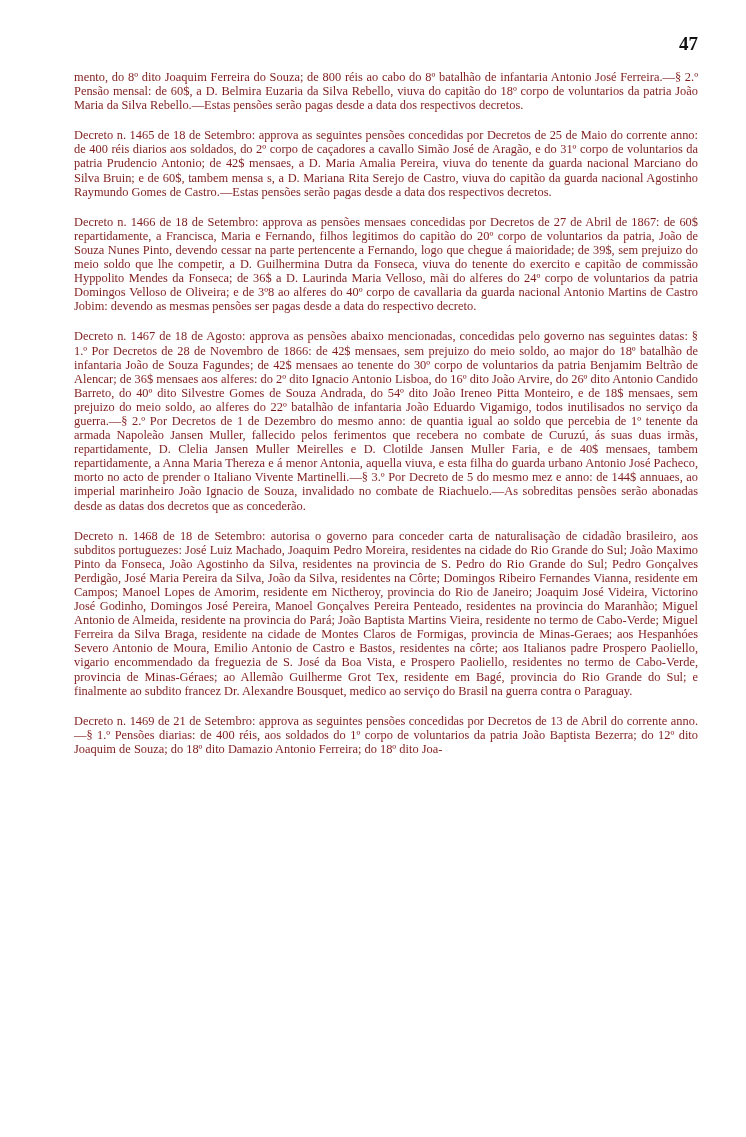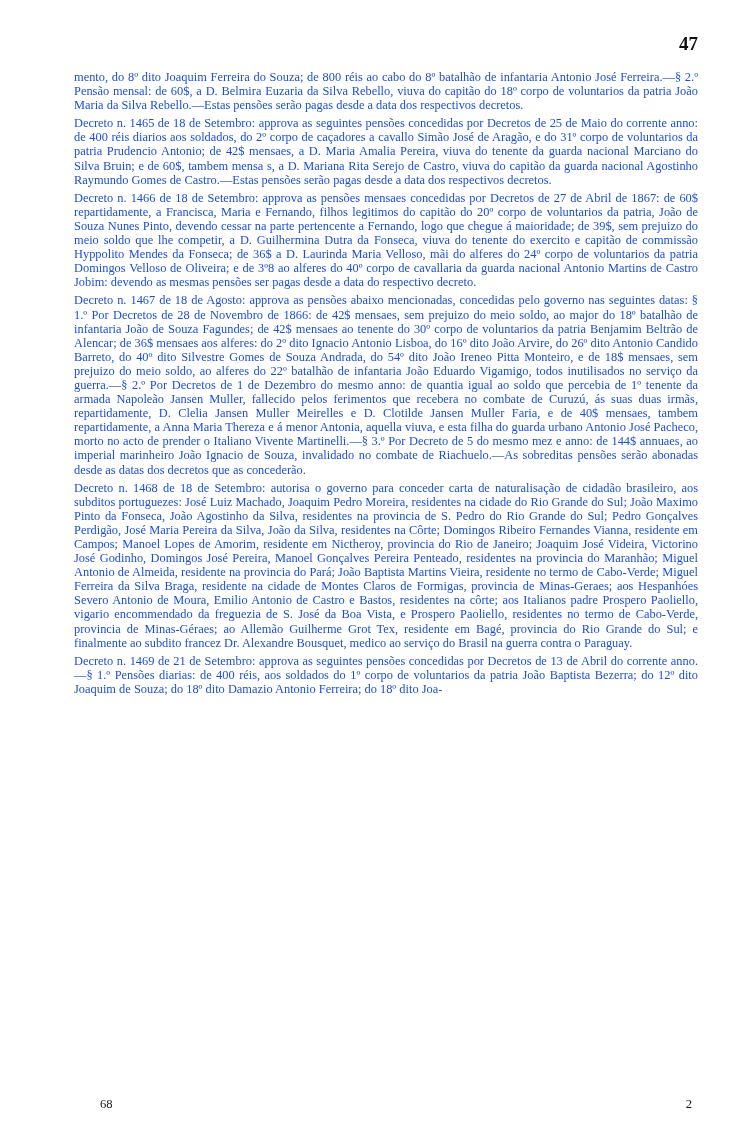--- a/index.html
+++ b/index.html
@@ -53,33 +53,33 @@
   }
   .body-col {
     position: absolute;
     top: 70px;
     left: 48px;
     width: 650px;
     font-size: 12.4px;
     line-height: 14.1px;
     text-align: justify;
     text-justify: inter-word;
-    color: #1d4ed8;
+    color: #7f1d1d;
   }
   .para {
     margin: 0 0 0 0;
     text-indent: 0;
     padding-left: 26px;
   }
   .para.first {
     padding-left: 26px;
     text-indent: 0;
   }
   .para + .para {
-    margin-top: 4px;
+    margin-top: 16px;
   }
   .footer {
     position: absolute;
     bottom: 24px;
     left: 48px;
     width: 650px;
     height: 16px;
     font-size: 12.6px;
   }
   .footer-left {
@@ -104,18 +104,14 @@
 
   <div class="body-col">
     <p class="para first">mento, do 8º dito Joaquim Ferreira do Souza; de 800 réis ao cabo do 8º batalhão de infantaria Antonio José Ferreira.—§ 2.º Pensão mensal: de 60$, a D. Belmira Euzaria da Silva Rebello, viuva do capitão do 18º corpo de voluntarios da patria João Maria da Silva Rebello.—Estas pensões serão pagas desde a data dos respectivos decretos.</p>
     <p class="para">Decreto n. 1465 de 18 de Setembro: approva as seguintes pensões concedidas por Decretos de 25 de Maio do corrente anno: de 400 réis diarios aos soldados, do 2º corpo de caçadores a cavallo Simão José de Aragão, e do 31º corpo de voluntarios da patria Prudencio Antonio; de 42$ mensaes, a D. Maria Amalia Pereira, viuva do tenente da guarda nacional Marciano do Silva Bruin; e de 60$, tambem mensa s, a D. Mariana Rita Serejo de Castro, viuva do capitão da guarda nacional Agostinho Raymundo Gomes de Castro.—Estas pensões serão pagas desde a data dos respectivos decretos.</p>
     <p class="para">Decreto n. 1466 de 18 de Setembro: approva as pensões mensaes concedidas por Decretos de 27 de Abril de 1867: de 60$ repartidamente, a Francisca, Maria e Fernando, filhos legitimos do capitão do 20º corpo de voluntarios da patria, João de Souza Nunes Pinto, devendo cessar na parte pertencente a Fernando, logo que chegue á maioridade; de 39$, sem prejuizo do meio soldo que lhe competir, a D. Guilhermina Dutra da Fonseca, viuva do tenente do exercito e capitão de commissão Hyppolito Mendes da Fonseca; de 36$ a D. Laurinda Maria Velloso, mãi do alferes do 24º corpo de voluntarios da patria Domingos Velloso de Oliveira; e de 3º8 ao alferes do 40º corpo de cavallaria da guarda nacional Antonio Martins de Castro Jobim: devendo as mesmas pensões ser pagas desde a data do respectivo decreto.</p>
     <p class="para">Decreto n. 1467 de 18 de Agosto: approva as pensões abaixo mencionadas, concedidas pelo governo nas seguintes datas: § 1.º Por Decretos de 28 de Novembro de 1866: de 42$ mensaes, sem prejuizo do meio soldo, ao major do 18º batalhão de infantaria João de Souza Fagundes; de 42$ mensaes ao tenente do 30º corpo de voluntarios da patria Benjamim Beltrão de Alencar; de 36$ mensaes aos alferes: do 2º dito Ignacio Antonio Lisboa, do 16º dito João Arvire, do 26º dito Antonio Candido Barreto, do 40º dito Silvestre Gomes de Souza Andrada, do 54º dito João Ireneo Pitta Monteiro, e de 18$ mensaes, sem prejuizo do meio soldo, ao alferes do 22º batalhão de infantaria João Eduardo Vigamigo, todos inutilisados no serviço da guerra.—§ 2.º Por Decretos de 1 de Dezembro do mesmo anno: de quantia igual ao soldo que percebia de 1º tenente da armada Napoleão Jansen Muller, fallecido pelos ferimentos que recebera no combate de Curuzú, ás suas duas irmãs, repartidamente, D. Clelia Jansen Muller Meirelles e D. Clotilde Jansen Muller Faria, e de 40$ mensaes, tambem repartidamente, a Anna Maria Thereza e á menor Antonia, aquella viuva, e esta filha do guarda urbano Antonio José Pacheco, morto no acto de prender o Italiano Vivente Martinelli.—§ 3.º Por Decreto de 5 do mesmo mez e anno: de 144$ annuaes, ao imperial marinheiro João Ignacio de Souza, invalidado no combate de Riachuelo.—As sobreditas pensões serão abonadas desde as datas dos decretos que as concederão.</p>
     <p class="para">Decreto n. 1468 de 18 de Setembro: autorisa o governo para conceder carta de naturalisação de cidadão brasileiro, aos subditos portuguezes: José Luiz Machado, Joaquim Pedro Moreira, residentes na cidade do Rio Grande do Sul; João Maximo Pinto da Fonseca, João Agostinho da Silva, residentes na provincia de S. Pedro do Rio Grande do Sul; Pedro Gonçalves Perdigão, José Maria Pereira da Silva, João da Silva, residentes na Côrte; Domingos Ribeiro Fernandes Vianna, residente em Campos; Manoel Lopes de Amorim, residente em Nictheroy, provincia do Rio de Janeiro; Joaquim José Videira, Victorino José Godinho, Domingos José Pereira, Manoel Gonçalves Pereira Penteado, residentes na provincia do Maranhão; Miguel Antonio de Almeida, residente na provincia do Pará; João Baptista Martins Vieira, residente no termo de Cabo-Verde; Miguel Ferreira da Silva Braga, residente na cidade de Montes Claros de Formigas, provincia de Minas-Geraes; aos Hespanhóes Severo Antonio de Moura, Emilio Antonio de Castro e Bastos, residentes na côrte; aos Italianos padre Prospero Paoliello, vigario encommendado da freguezia de S. José da Boa Vista, e Prospero Paoliello, residentes no termo de Cabo-Verde, provincia de Minas-Géraes; ao Allemão Guilherme Grot Tex, residente em Bagé, provincia do Rio Grande do Sul; e finalmente ao subdito francez Dr. Alexandre Bousquet, medico ao serviço do Brasil na guerra contra o Paraguay.</p>
     <p class="para">Decreto n. 1469 de 21 de Setembro: approva as seguintes pensões concedidas por Decretos de 13 de Abril do corrente anno.—§ 1.º Pensões diarias: de 400 réis, aos soldados do 1º corpo de voluntarios da patria João Baptista Bezerra; do 12º dito Joaquim de Souza; do 18º dito Damazio Antonio Ferreira; do 18º dito Joa-</p>
   </div>
 
-  <div class="footer">
-    <span class="footer-left">68</span>
-    <span class="footer-right">2</span>
-  </div>
 
 </div>
 
 </body></html>

